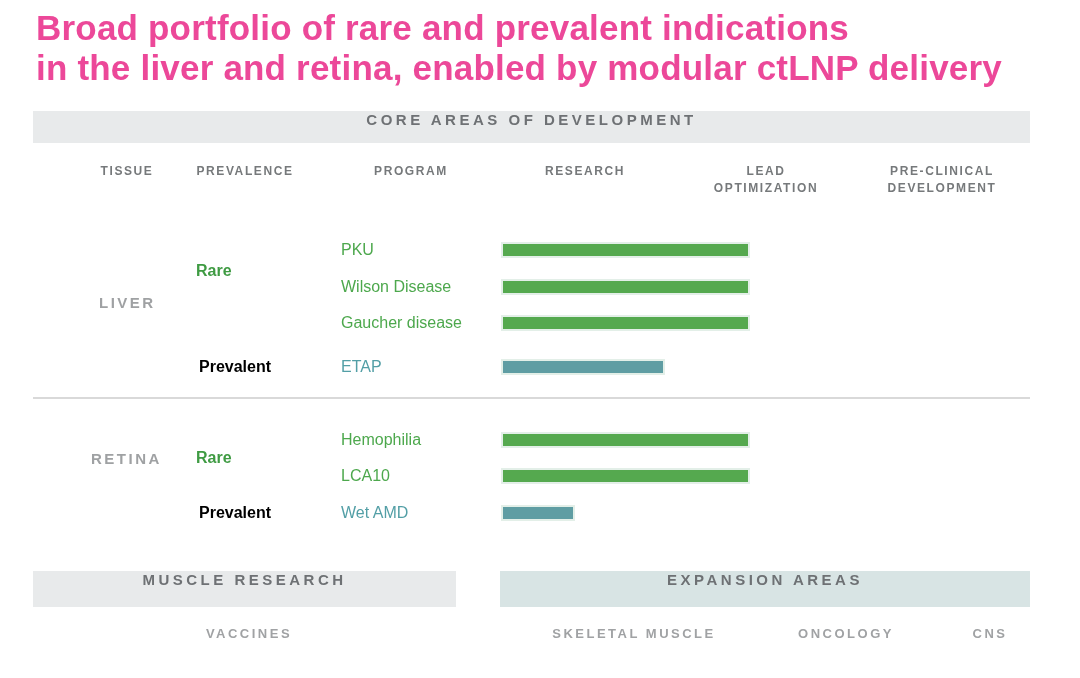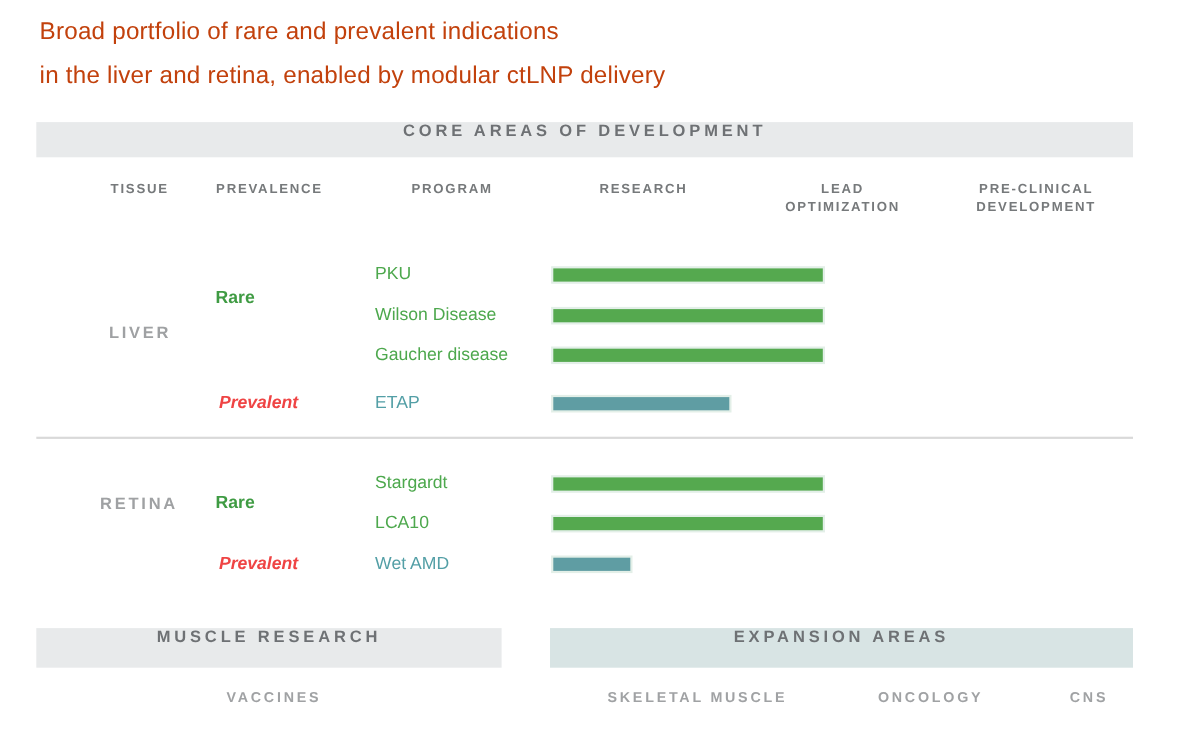--- a/index.html
+++ b/index.html
@@ -6,22 +6,22 @@
   body {
     width:1080px; height:678px; overflow:hidden;
     font-family:"Liberation Sans", "DejaVu Sans", sans-serif;
     -webkit-font-smoothing:antialiased;
   }
   .canvas { position:relative; width:1080px; height:678px; background:#ffffff; }
 
   
   .title {
     position:absolute; left:36px; top:8px;
-    font-size:22px; line-height:40px; font-weight:400;
-    color:#c2410c; letter-spacing:0.2px; white-space:pre-line;
+    font-size:35px; line-height:40px; font-weight:700;
+    color:#ec4899; letter-spacing:0.2px; white-space:pre-line;
   }
 
   
   .band {
     position:absolute; display:flex; align-items:flex-start; justify-content:center;
     font-size:15px; font-weight:bold; letter-spacing:3.5px; color:#6e7174;
   }
   .band.core      { left:33px;  top:111px; width:997px; height:32px; background:#e8eaeb; }
   .band.early     { left:33px;  top:571px; width:423px; height:36px; background:#e8eaeb; }
   .band.expansion { left:500px; top:571px; width:530px; height:36px; background:#d8e4e4; }
@@ -39,21 +39,21 @@
   .colhead.leadopt     { left:686px; width:160px; }
   .colhead.preclinical { left:852px; width:180px; }
 
   
   .tissue-label {
     position:absolute; font-size:15px; font-weight:bold;
     letter-spacing:2.5px; color:#9fa1a3;
   }
   .prev-label { position:absolute; font-size:16px; font-weight:bold; }
   .prev-label.rare      { color:#3f9b43; }
-  .prev-label.prevalent { color:#ef4444;font-style:italic; }
+  .prev-label.prevalent { color:#000000; }
 
   
   .prow { position:absolute; left:0; width:1080px; height:22px; }
   .pname {
     position:absolute; left:341px; top:50%; transform:translateY(-50%);
     font-size:16px;
   }
   .pname.t-green { color:#4da84d; }
   .pname.t-teal  { color:#539fa6; }
   .pbar {
@@ -116,21 +116,21 @@
     <div class="pbar" style="width: 245px; background-color: rgb(85, 169, 79);"></div>
   </div>
   <div class="prow" style="top:356px">
     <span class="pname t-teal">ETAP</span>
     <div class="pbar" style="width: 160px; background-color: rgb(95, 157, 163);"></div>
   </div>
 
   <div class="divider"></div>
 
   <div class="prow" style="top:429px">
-    <span class="pname t-green">Stargardt</span>
+    <span class="pname t-green">Hemophilia</span>
     <div class="pbar" style="width: 245px; background-color: rgb(85, 169, 79);"></div>
   </div>
   <div class="prow" style="top:465px">
     <span class="pname t-green">LCA10</span>
     <div class="pbar" style="width: 245px; background-color: rgb(85, 169, 79);"></div>
   </div>
   <div class="prow" style="top:502px">
     <span class="pname t-teal">Wet AMD</span>
     <div class="pbar" style="width: 70px; background-color: rgb(95, 157, 163);"></div>
   </div>

